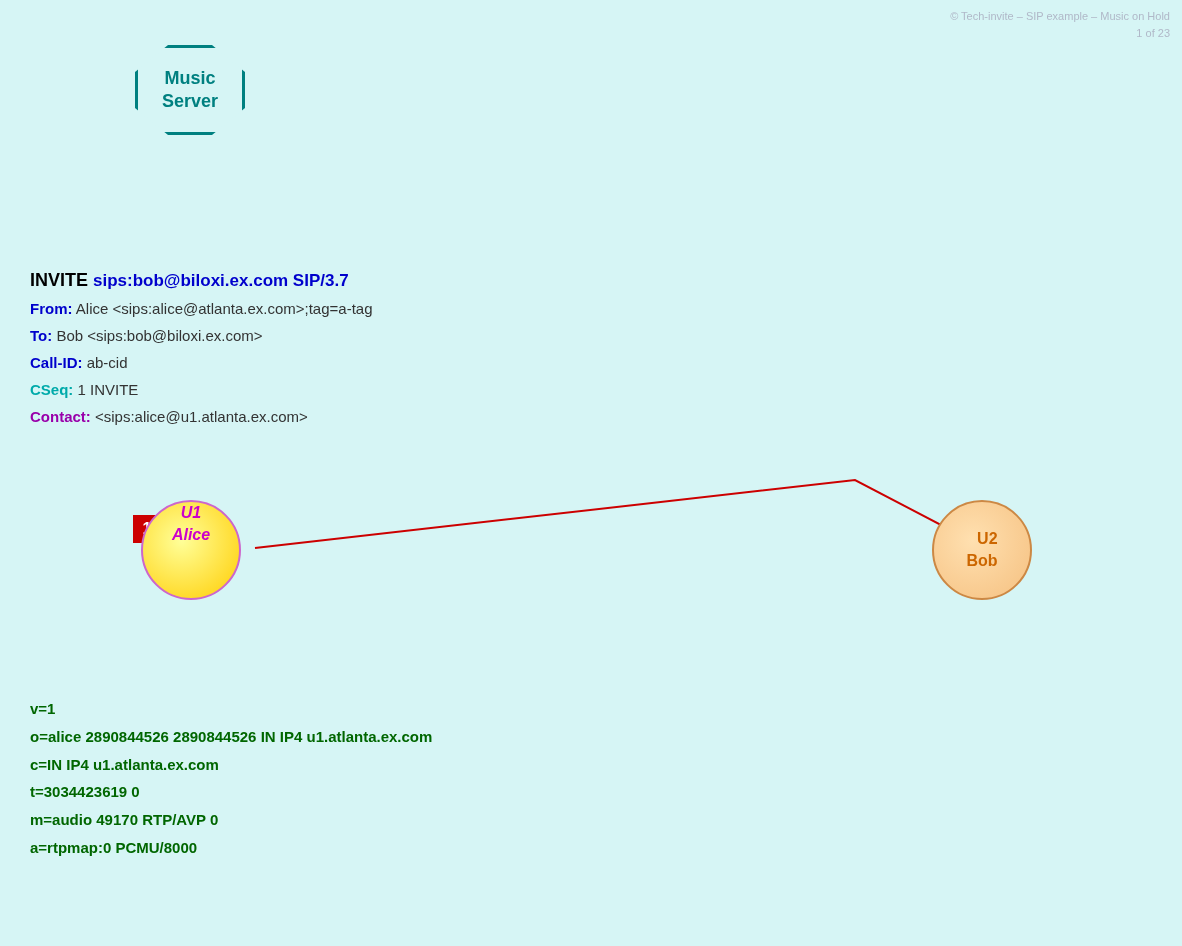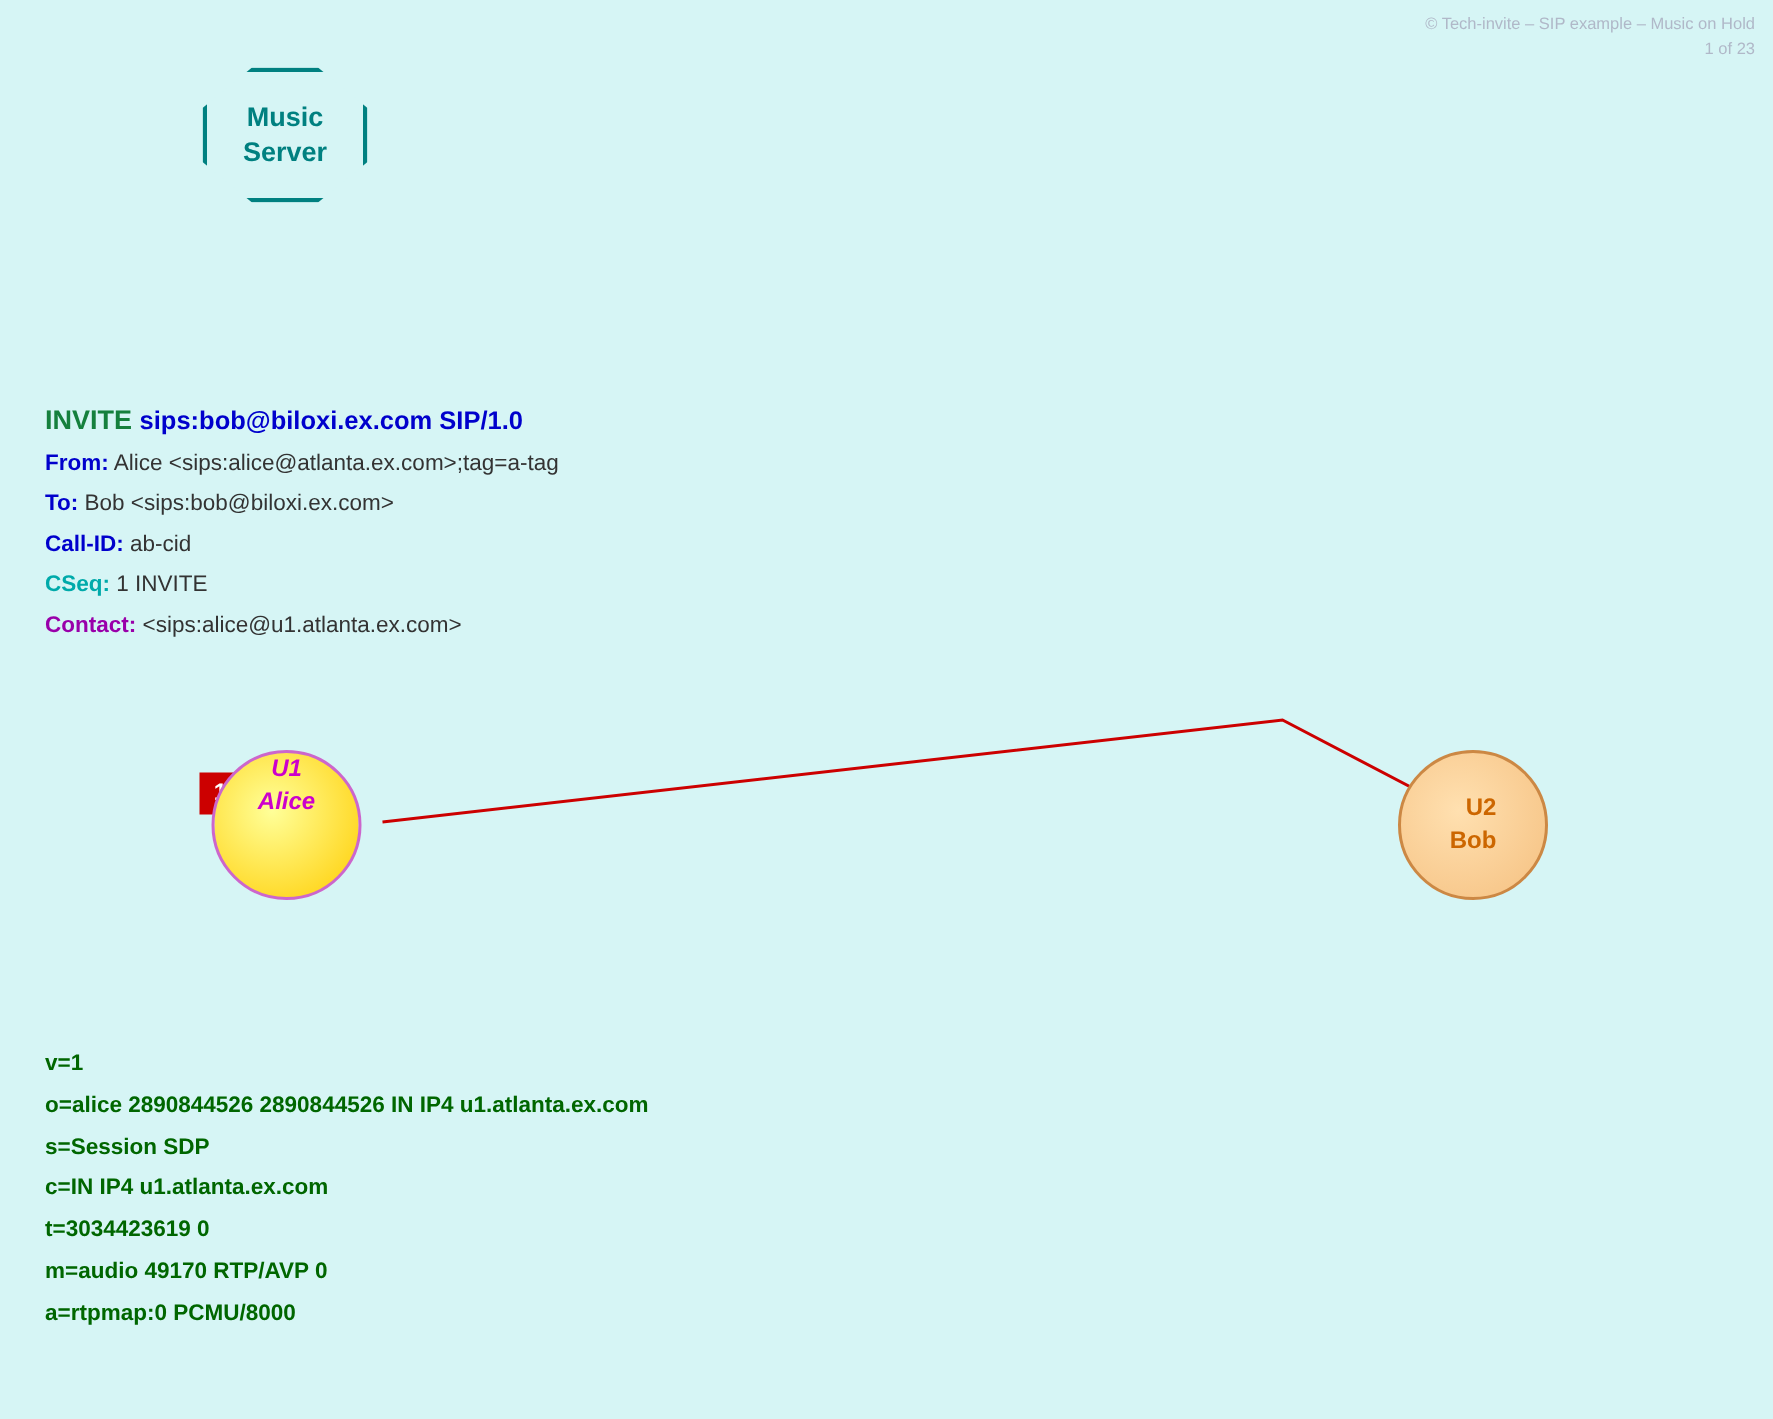--- a/index.html
+++ b/index.html
@@ -55,21 +55,21 @@
       top: 270px;
       left: 30px;
     }
 
     .invite-line {
       font-size: 18px;
       font-weight: bold;
       margin-bottom: 4px;
     }
     .invite-method {
-      color: #15803d;
+      color: #000000;
     }
     .invite-uri {
       color: #0000cc;
       font-size: 17px;
     }
 
     .sip-header {
       font-size: 15px;
       line-height: 1.8;
     }
@@ -198,21 +198,21 @@
     <div class="octagon-text">
       <span>Music</span><br>
       <span>Server</span>
     </div>
   </div>
 </div>
 
 <div id="sip-message">
   <div class="invite-line">
     <span class="invite-method">INVITE</span>
-    <span class="invite-uri"> <span>sips:bob@biloxi.ex.com SIP/1.0</span></span>
+    <span class="invite-uri"> <span>sips:bob@biloxi.ex.com SIP/3.7</span></span>
   </div>
   <div class="sip-header">
     <span class="header-name">From:</span><span class="header-value"> Alice &lt;sips:alice@atlanta.ex.com&gt;;tag=a-tag</span>
   </div>
   <div class="sip-header">
     <span class="header-name">To:</span><span class="header-value"> Bob &lt;sips:bob@biloxi.ex.com&gt;</span>
   </div>
   <div class="sip-header">
     <span class="header-name">Call-ID:</span><span class="header-value"> ab-cid</span>
   </div>
@@ -248,18 +248,17 @@
     <div class="bob-label">
       <span>U2</span><br>
       <span>Bob</span>
     </div>
   </div>
 </div>
 
 <div id="sdp-block">
   <div class="sdp-line">v=1</div>
   <div class="sdp-line">o=alice  2890844526  2890844526  IN  IP4  u1.atlanta.ex.com</div>
-  <div class="sdp-line">s=Session SDP</div>
   <div class="sdp-line">c=IN  IP4  u1.atlanta.ex.com</div>
   <div class="sdp-line">t=3034423619  0</div>
   <div class="sdp-line">m=audio  49170  RTP/AVP  0</div>
   <div class="sdp-line">a=rtpmap:0  PCMU/8000</div>
 </div>
 
 </body></html>

